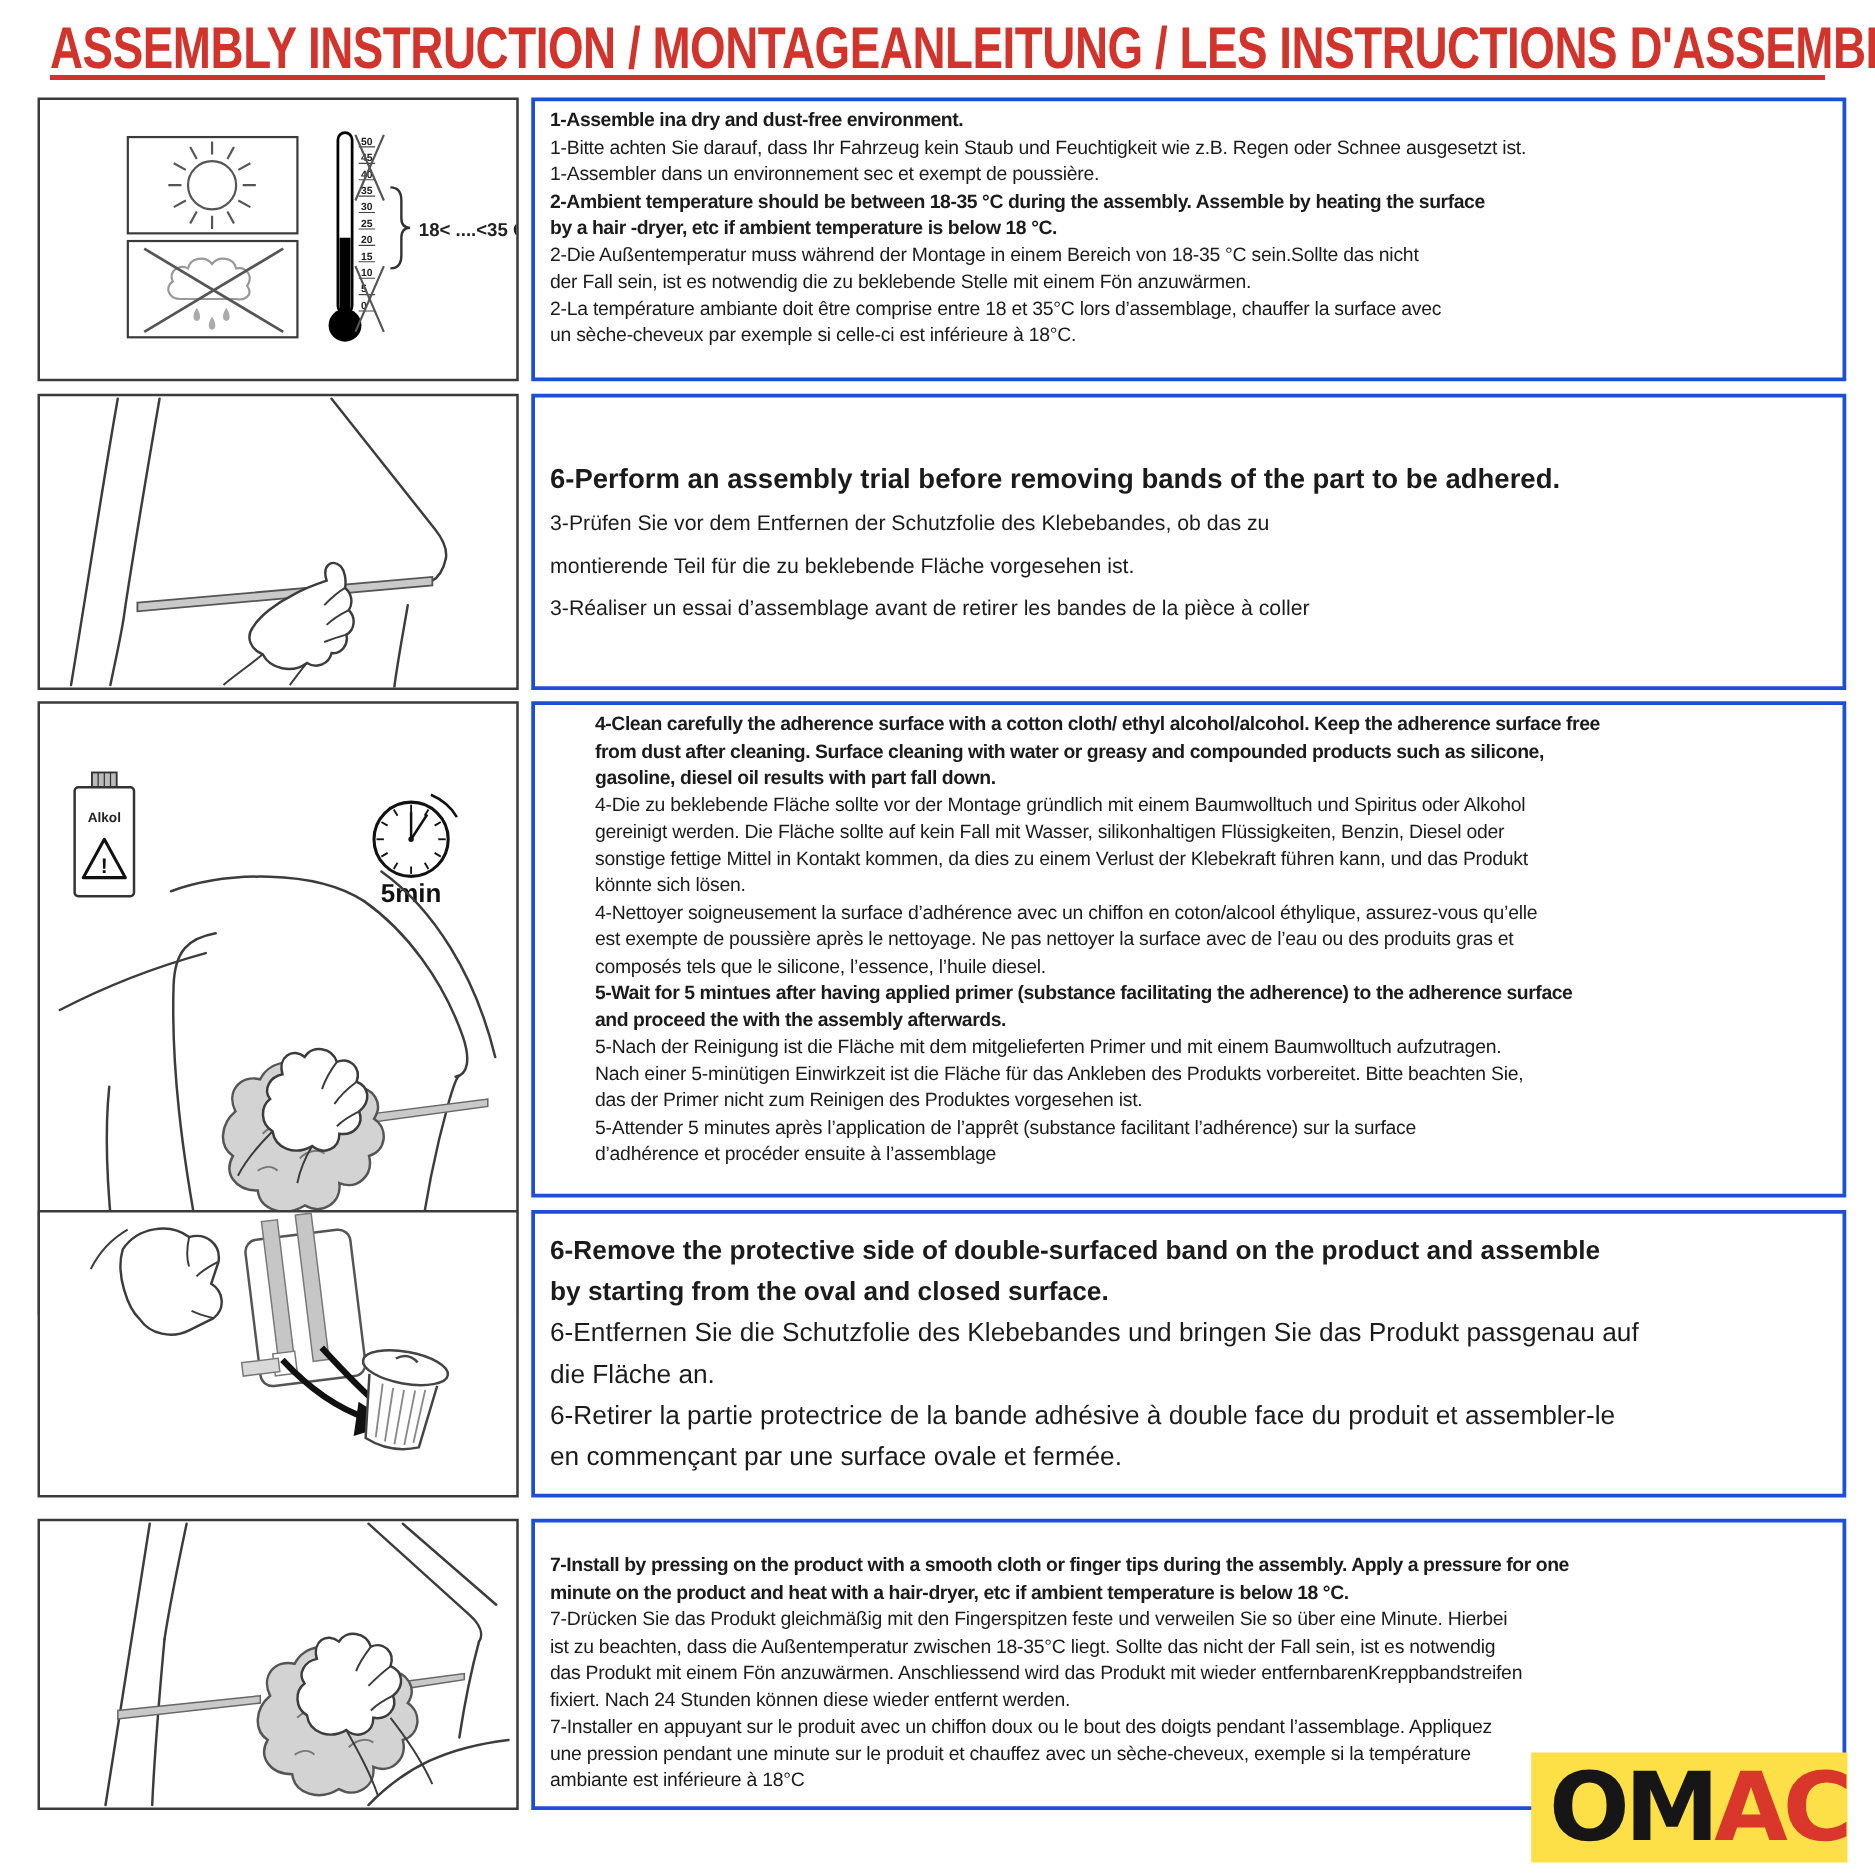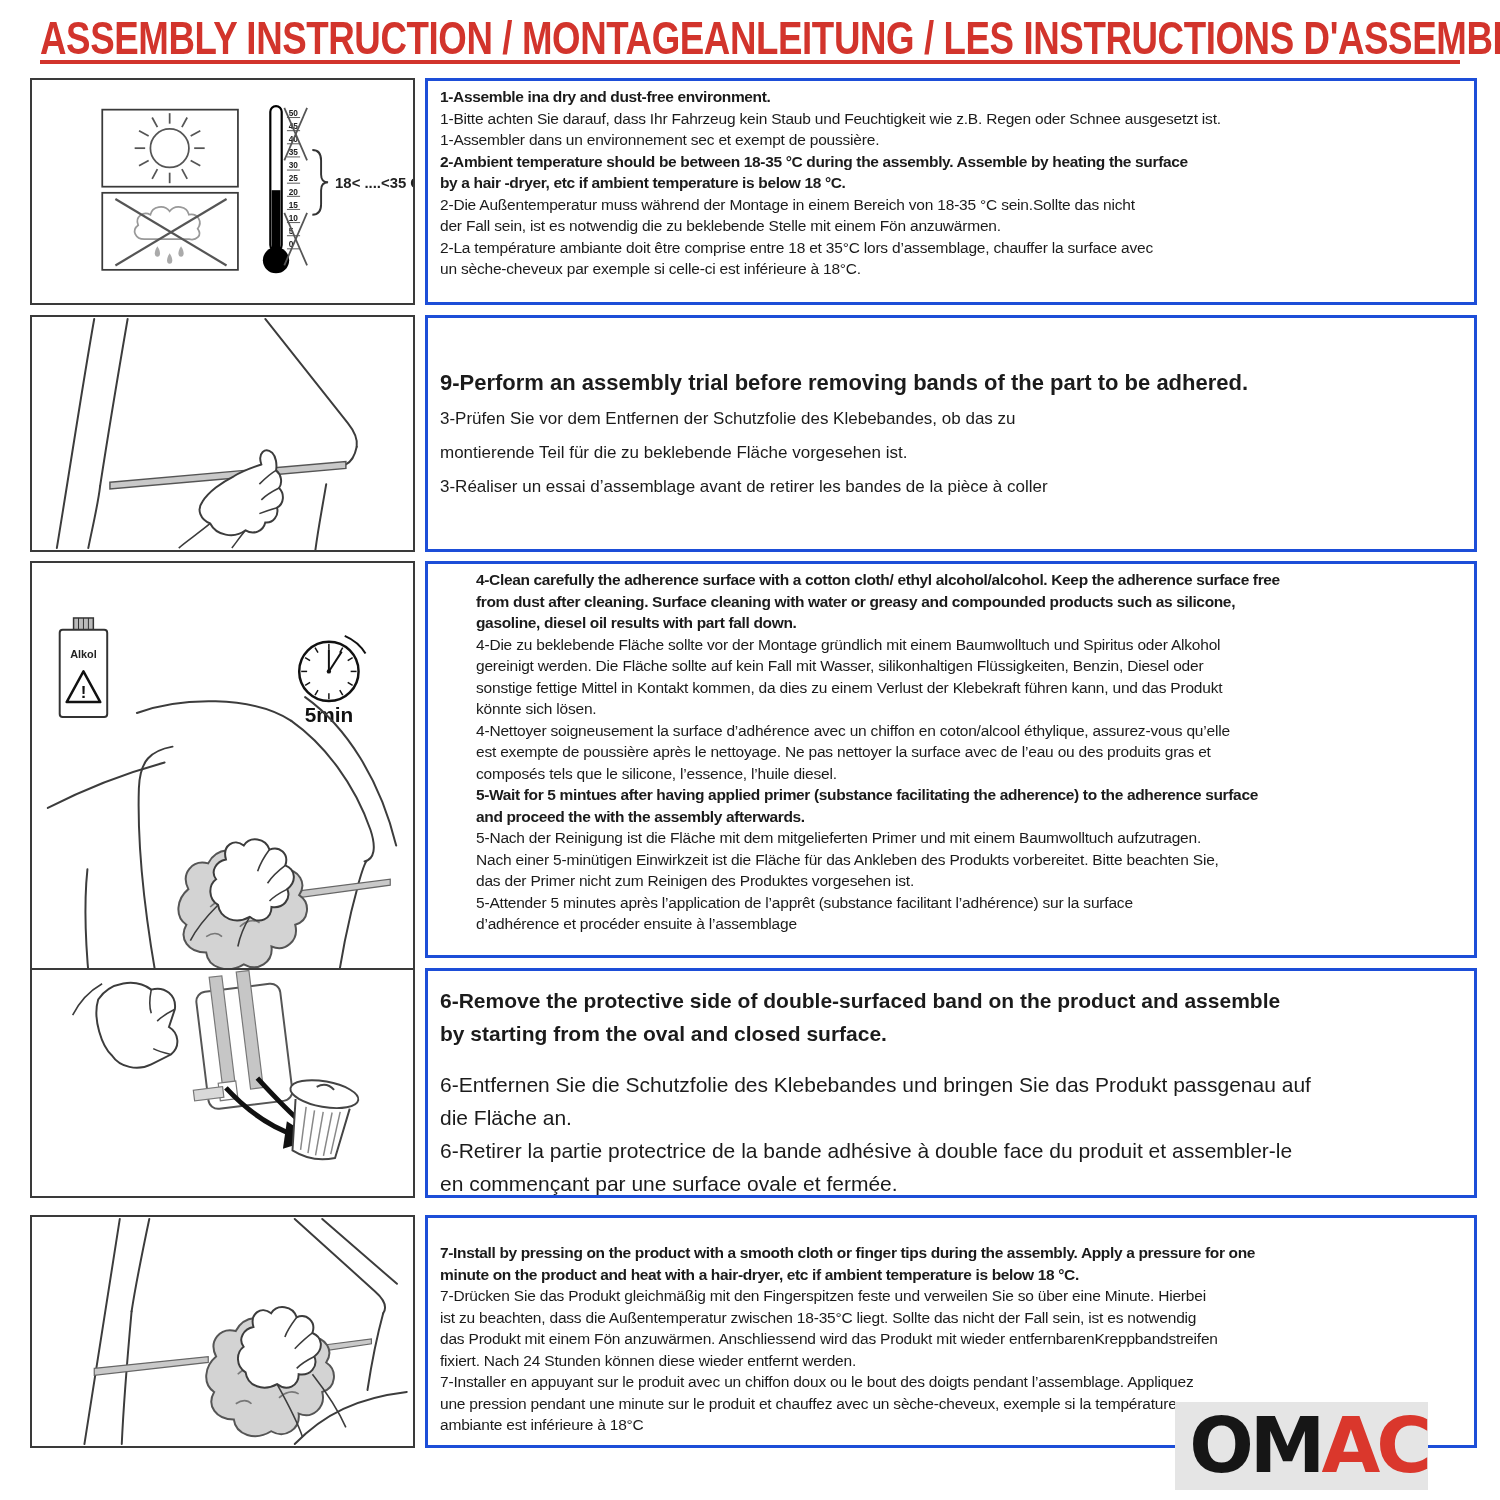--- a/index.html
+++ b/index.html
@@ -14,24 +14,24 @@
   .tbox{position:absolute;left:425px;width:1052px;border:3px solid #1d4ed8;background:#fff;
         box-sizing:border-box;padding:5px 12px;display:flex;flex-direction:column;}
   .tbox p{margin:0;white-space:pre-line;}
   .b{font-weight:bold;}
   .s1 p,.s3 p,.s5 p{font-size:15.5px;line-height:21.5px;letter-spacing:-0.2px;}
   .s1 .b,.s3 .b,.s5 .b{letter-spacing:-0.35px;}
   .s2{justify-content:center;}
   .s2 p{font-size:17px;line-height:34px;}
   .s2 .b{font-size:22px;line-height:38px;}
   .s4{justify-content:center;}
-  .s4 p{font-size:21px;line-height:33px;margin-top:18px;}
+  .s4 p{font-size:21px;line-height:33px;}
   .s5{padding-top:24px;}
   .gap{margin-top:21px;}
-  .logo{position:absolute;left:1175px;top:1402px;width:253px;height:88px;background:#e5e5e5;
+  .logo{position:absolute;left:1225px;top:1402px;width:253px;height:88px;background:#fde047;
         display:flex;align-items:center;justify-content:flex-end;z-index:5;}
   .logo-text{font-size:76px;font-weight:900;letter-spacing:-4px;line-height:1;
              font-family:"DejaVu Sans","Liberation Sans",sans-serif;}
   .logo-black{color:#161616;}
   .logo-red{color:#da372c;}
   .ill-label{font-family:"Liberation Sans",sans-serif;}
 </style>
 </head>
 <body>
 
@@ -144,21 +144,21 @@
           <path d="M 247,156 C 240,160 234,166 230,170"></path>
           <path d="M 250,174 C 242,178 236,182 232,186"></path>
           <path d="M 248,194 C 241,196 235,198 230,200"></path>
           <path d="M 180,210 C 168,220 156,228 148,235"></path>
           <path d="M 216,217 C 210,224 206,230 202,235"></path>
         </g>
       </g>
     </svg>
   </div>
   <div class="tbox s2" style="top:315px;height:237px;">
-    <p class="b">9-Perform an assembly trial before removing bands of the part to be adhered.</p>
+    <p class="b">6-Perform an assembly trial before removing bands of the part to be adhered.</p>
     <p>3-Prüfen Sie vor dem Entfernen der Schutzfolie des Klebebandes, ob das zu
 montierende Teil für die zu beklebende Fläche vorgesehen ist.
 3-Réaliser un essai d’assemblage avant de retirer les bandes de la pièce à coller</p>
   </div>
 
   <div class="ibox" style="top:561px;height:491px;">
     <svg viewBox="0 0 385 397">
       <g>
         <rect x="42" y="8" width="20" height="13" fill="#bbb" stroke="#333" stroke-width="1.5"></rect>
         <line x1="47" y1="8" x2="47" y2="21" stroke="#333" stroke-width="1"></line>

